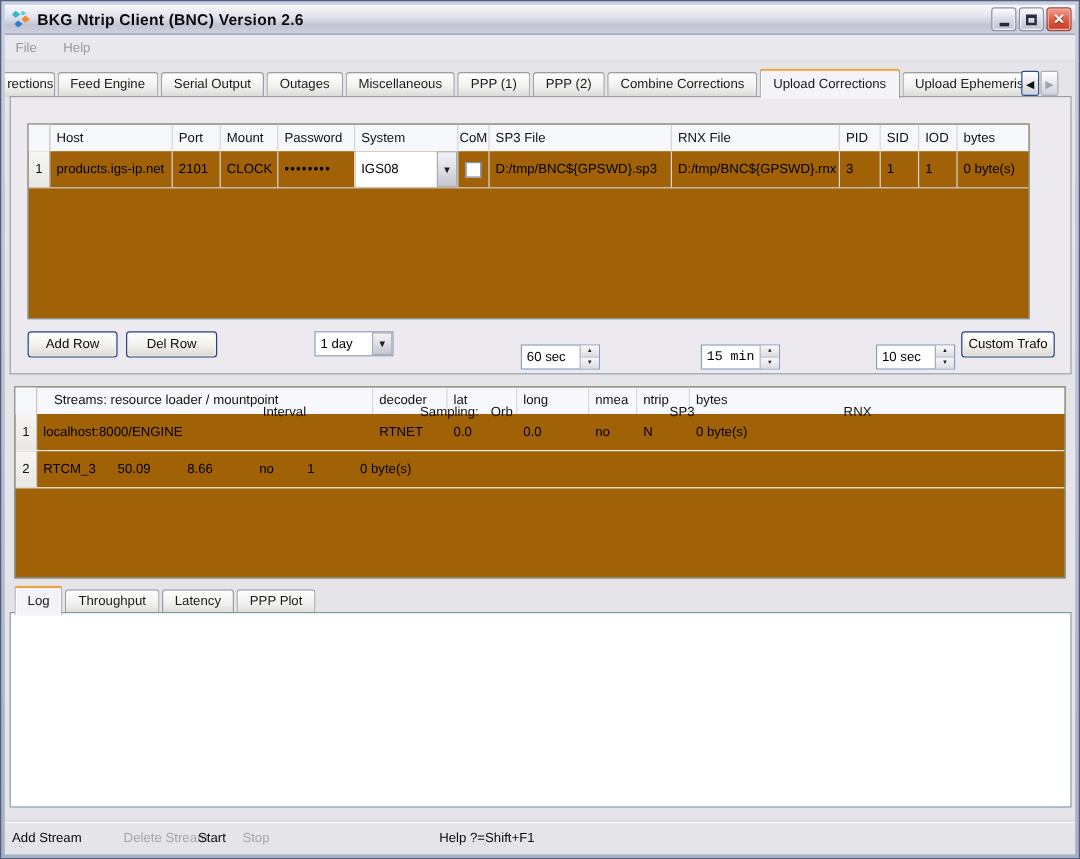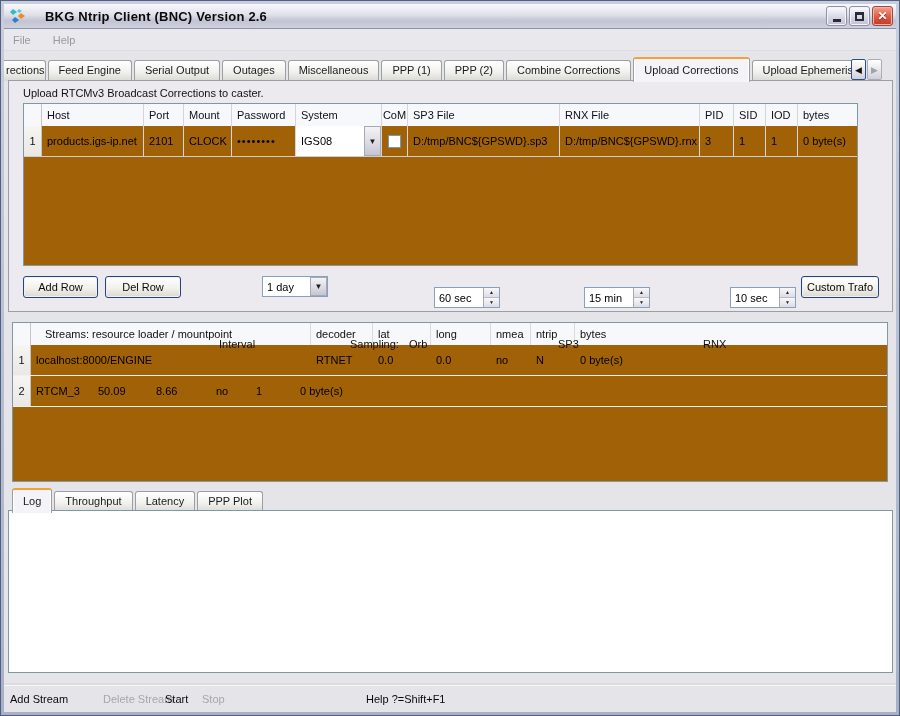--- a/index.html
+++ b/index.html
@@ -8,21 +8,21 @@
 
   .window {
     position: relative; width: 900px; height: 716px;
     border: 1px solid #51607e;
     background: linear-gradient(#c9cede,#a9b0c6);
     padding: 3px;
   }
 
   
   .titlebar {
-    height: 25px; display: flex; align-items: center; gap: 19px;
+    height: 25px; display: flex; align-items: center; gap: 5px;
     background: linear-gradient(#f9f9fc 0%, #dfe0ea 45%, #c3c4d3 70%, #cdd0de 100%);
     border-bottom: 1px solid #8b93ab;
     padding: 0 3px 0 5px;
   }
   .title-text { font-size: 13px; font-weight: bold; color: #0a0a0a; flex: 1; letter-spacing: .2px; }
   .win-btns { display: flex; gap: 2px; }
   .win-btn {
     width: 21px; height: 20px; border-radius: 3px; border: 1px solid #8e92a8;
     background: linear-gradient(#fdfdfe,#d8d9e4 55%, #bfc1d2);
     display: flex; align-items: center; justify-content: center;
@@ -209,21 +209,20 @@
       <div class="tab">Combine Corrections</div>
       <div class="tab selected">Upload Corrections</div>
       <div class="tab">Upload Ephemeris</div>
     </div>
     <div class="tab-scrollers">
       <div class="tab-scroller">◀</div>
       <div class="tab-scroller disabled">▶</div>
     </div>
 
     <div class="tabframe">
-      <div class="caption">Upload RTCMv3 Broadcast Corrections to caster.</div>
 
       <div class="datatable upload-table">
         <div class="trow thead">
           <div class="tcell rowhead cu-num"></div>
           <div class="tcell cu-host">Host</div>
           <div class="tcell cu-port">Port</div>
           <div class="tcell cu-mount">Mount</div>
           <div class="tcell cu-pass">Password</div>
           <div class="tcell cu-sys" style="padding:0 5px;">System</div>
           <div class="tcell cu-com">CoM</div>
@@ -271,21 +270,21 @@
       <span class="ctrl-label" style="left:400px;">Orb</span>
       <div class="spin" style="left:425px; width:66px;">
         <span class="val">60 sec</span>
         <span class="spin-btns">
             <i class="up">▲</i>
             <i class="dn">▼</i>
           </span>
       </div>
 
       <span class="ctrl-label" style="left:549px;">SP3</span>
-      <div class="spin" style="left:575px; width:66px;">
+      <div class="spin" style="left:575px; width:66px;font-family:Liberation Mono, monospace;">
         <span class="val">15 min</span>
         <span class="spin-btns">
             <i class="up">▲</i>
             <i class="dn">▼</i>
           </span>
       </div>
 
       <span class="ctrl-label" style="left:694px;">RNX</span>
       <div class="spin" style="left:721px; width:66px;">
         <span class="val">10 sec</span>

